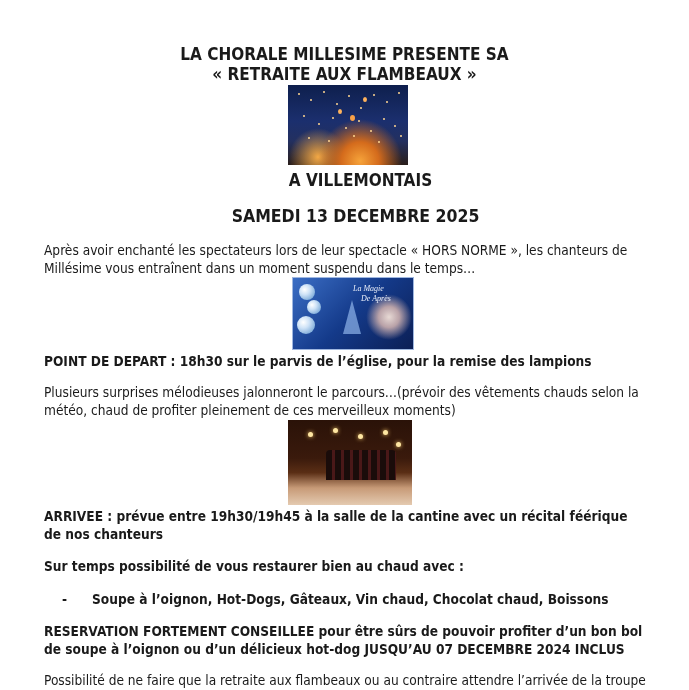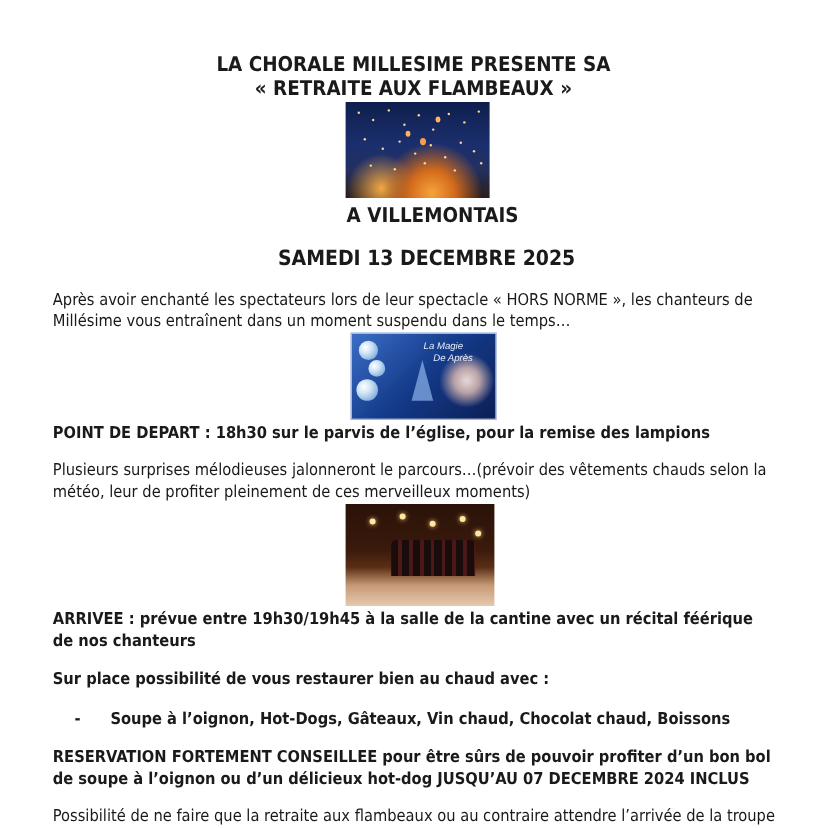--- a/index.html
+++ b/index.html
@@ -18,21 +18,21 @@
           background: radial-gradient(circle at 60% 95%, #f6a33a 0%, #d46b1c 18%, rgba(40,30,40,0) 40%),
                       radial-gradient(circle at 25% 90%, #f3a845 0%, rgba(0,0,0,0) 25%),
                       linear-gradient(#0e1f4d 0%, #1b2f6e 45%, #233060 70%, #2a1e1a 100%); }
   .img1 .dot { position:absolute; width:2px; height:2px; border-radius:50%; background:#ffd690; }
   .img2 { left:292px; top:277px; width:122px; height:73px;
           background: radial-gradient(circle at 80% 55%, #e7d9d4 0%, #b9a2a8 10%, rgba(0,0,0,0) 22%),
                       linear-gradient(135deg, #3b6ec5 0%, #143a8a 50%, #0c1f55 100%);
           border:1px solid #9fb7e0; box-sizing:border-box; }
   .ball { position:absolute; border-radius:50%;
           background: radial-gradient(circle at 35% 35%, #ffffff 0%, #cfe3f7 35%, #7aa9d8 80%); }
-  .img2 .script { position:absolute; left:60px; top:6px; color:#e9eef9; font-family:Liberation Sans, sans-serif;
+  .img2 .script { position:absolute; left:60px; top:6px; color:#e9eef9; font-family:Liberation Serif, serif;
                   font-style:italic; font-size:8px; line-height:10px; }
   .tree { position:absolute; left:50px; top:22px; width:0; height:0;
           border-left:9px solid transparent; border-right:9px solid transparent; border-bottom:34px solid #8fb3ea; opacity:.7; }
   .img3 { left:288px; top:420px; width:124px; height:85px;
           background: linear-gradient(#2a1208 0%, #3a1a0c 45%, #5a2e15 62%, #c79a77 80%, #e4cab0 100%); }
   .choir { position:absolute; left:38px; top:30px; width:70px; height:30px;
            background: repeating-linear-gradient(90deg, #1a0c0a 0 6px, #4a1818 6px 9px); border-radius:4px 4px 0 0; }
   .glow { position:absolute; width:5px; height:5px; border-radius:50%; background:#ffe7a3; box-shadow:0 0 4px #ffd070; }
 </style>
 </head>
@@ -82,35 +82,35 @@
   <span class="tree"></span>
   <div class="script">
     <div>La Magie</div>
     <div style="padding-left:8px">De Après</div>
   </div>
 </div>
 
 <div class="abs para bold" style="top:352px">POINT DE DEPART : 18h30 sur le parvis de l’église, pour la remise des lampions</div>
 
 <div class="abs para" style="top:383px">Plusieurs surprises mélodieuses jalonneront le parcours…(prévoir des vêtements chauds selon la</div>
-<div class="abs para" style="top:401px">météo, leur de profiter pleinement de ces merveilleux moments)</div>
+<div class="abs para" style="top:401px">météo, chaud de profiter pleinement de ces merveilleux moments)</div>
 
 <div class="img img3">
   <span class="glow" style="left:20px;top:12px"></span>
   <span class="glow" style="left:45px;top:8px"></span>
   <span class="glow" style="left:70px;top:14px"></span>
   <span class="glow" style="left:95px;top:10px"></span>
   <span class="glow" style="left:108px;top:22px"></span>
   <div class="choir"></div>
 </div>
 
 <div class="abs para bold" style="top:507px">ARRIVEE : prévue entre 19h30/19h45 à la salle de la cantine avec un récital féérique</div>
 <div class="abs para bold" style="top:525px">de nos chanteurs</div>
 
-<div class="abs para bold" style="top:557px">Sur place possibilité de vous restaurer bien au chaud avec :</div>
+<div class="abs para bold" style="top:557px">Sur temps possibilité de vous restaurer bien au chaud avec :</div>
 
 <div class="abs para bold" style="top:590px;left:62px;width:20px">-</div>
 <div class="abs para bold" style="top:590px;left:92px;width:580px">Soupe à l’oignon, Hot-Dogs, Gâteaux, Vin chaud, Chocolat chaud, Boissons</div>
 
 <div class="abs para bold" style="top:622px">RESERVATION FORTEMENT CONSEILLEE pour être sûrs de pouvoir profiter d’un bon bol</div>
 <div class="abs para bold" style="top:640px">de soupe à l’oignon ou d’un délicieux hot-dog JUSQU’AU 07 DECEMBRE 2024 INCLUS</div>
 
 <div class="abs para" style="top:671px">Possibilité de ne faire que la retraite aux flambeaux ou au contraire attendre l’arrivée de la troupe</div>
 
 </body></html>

